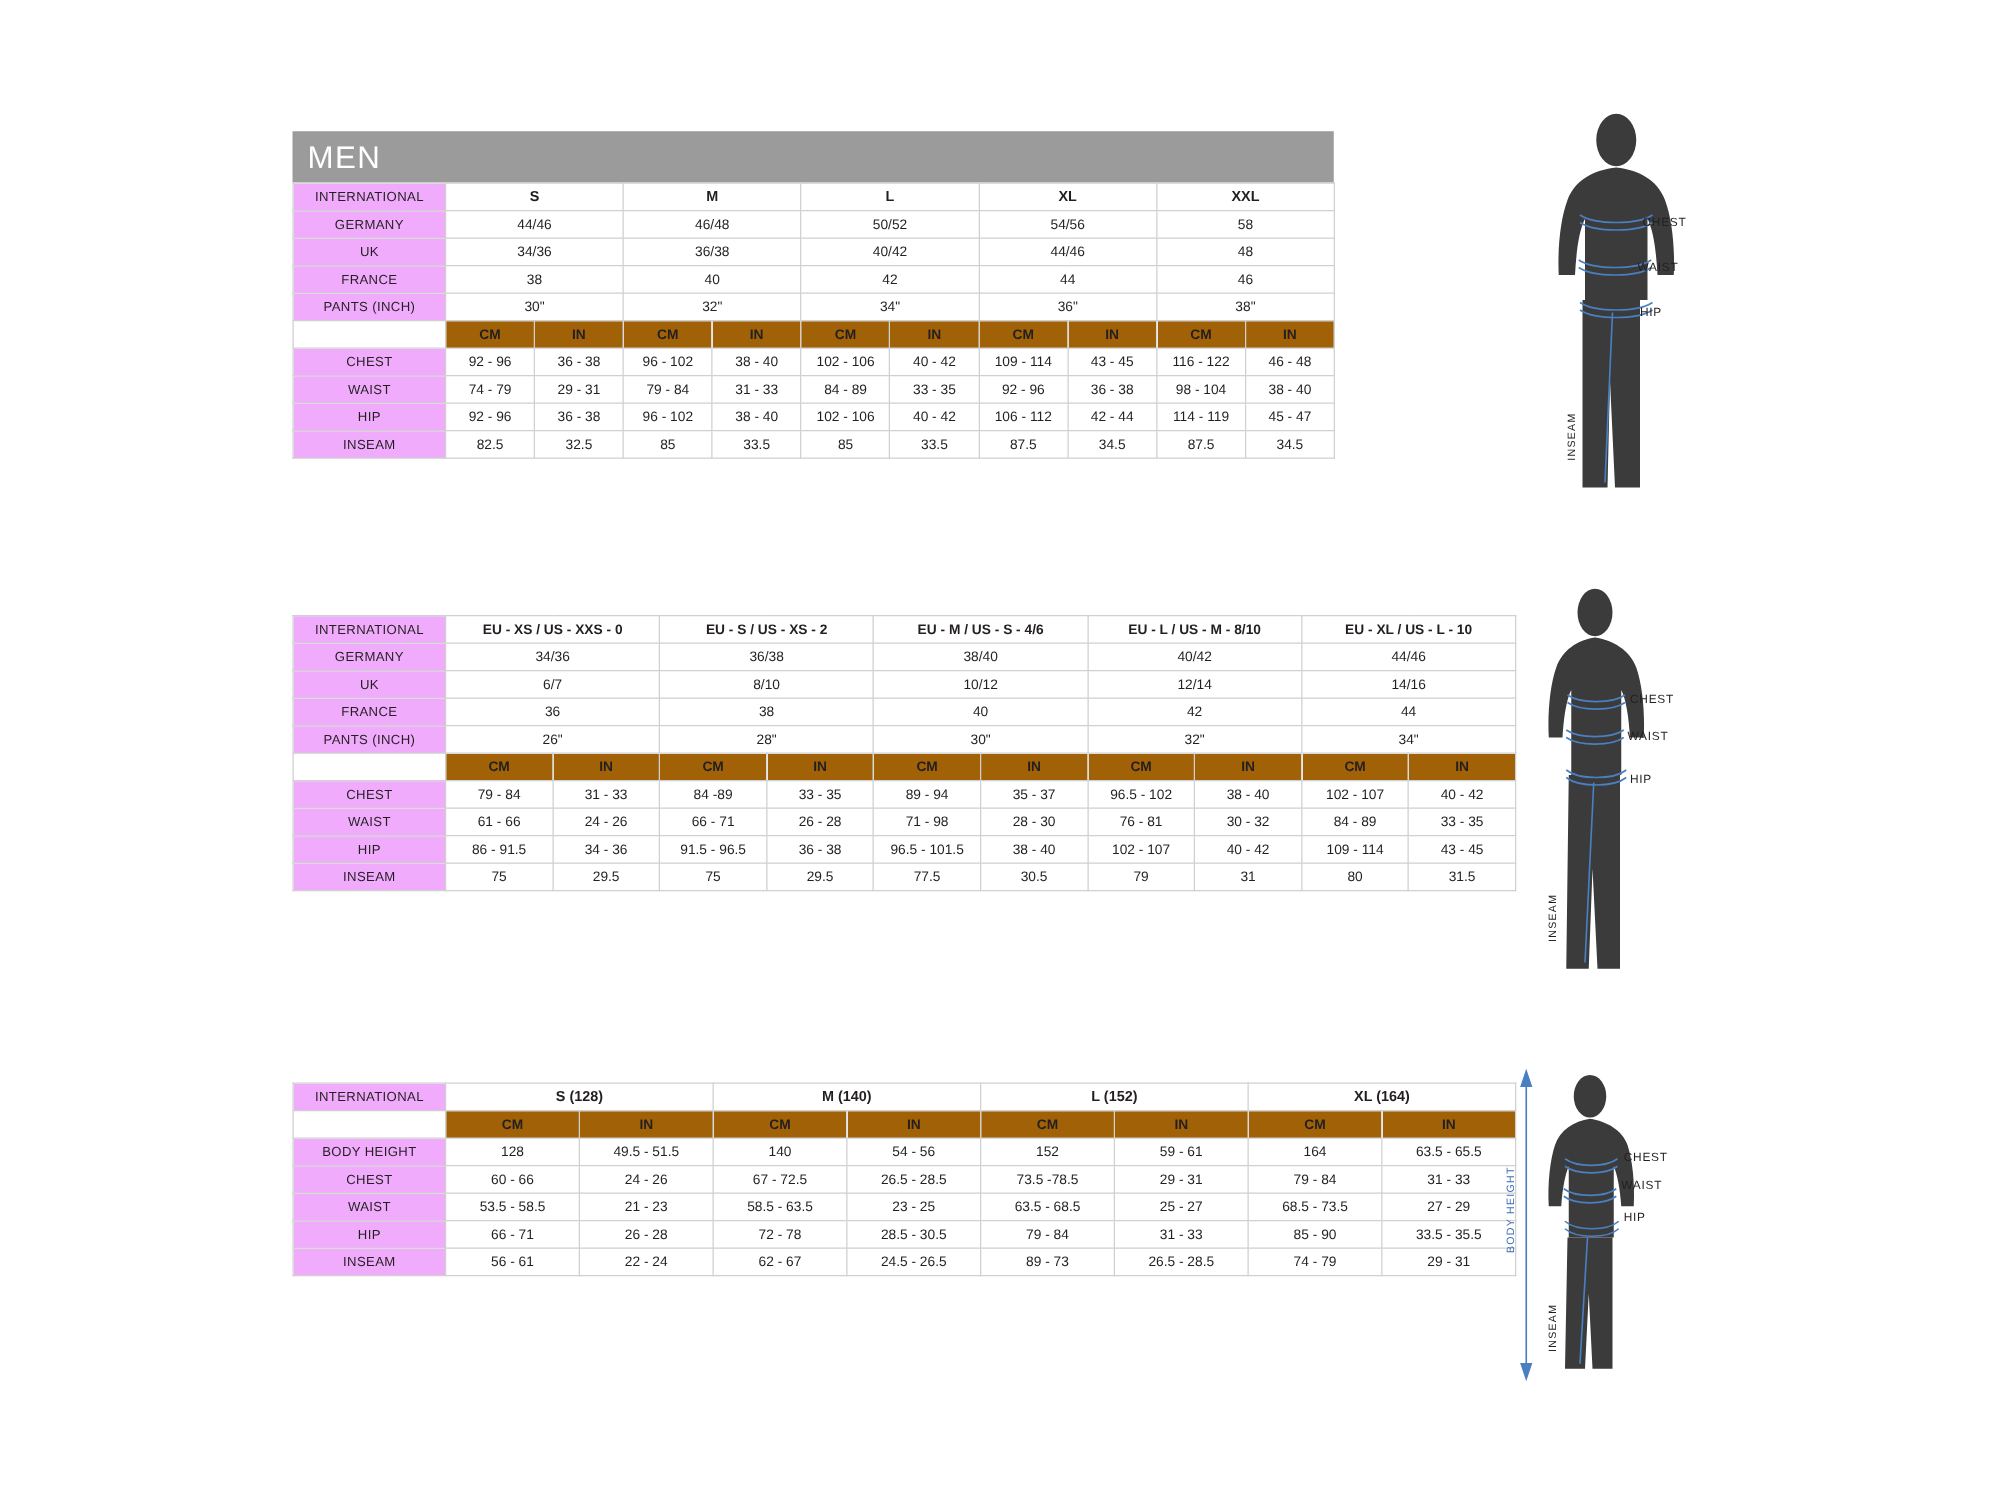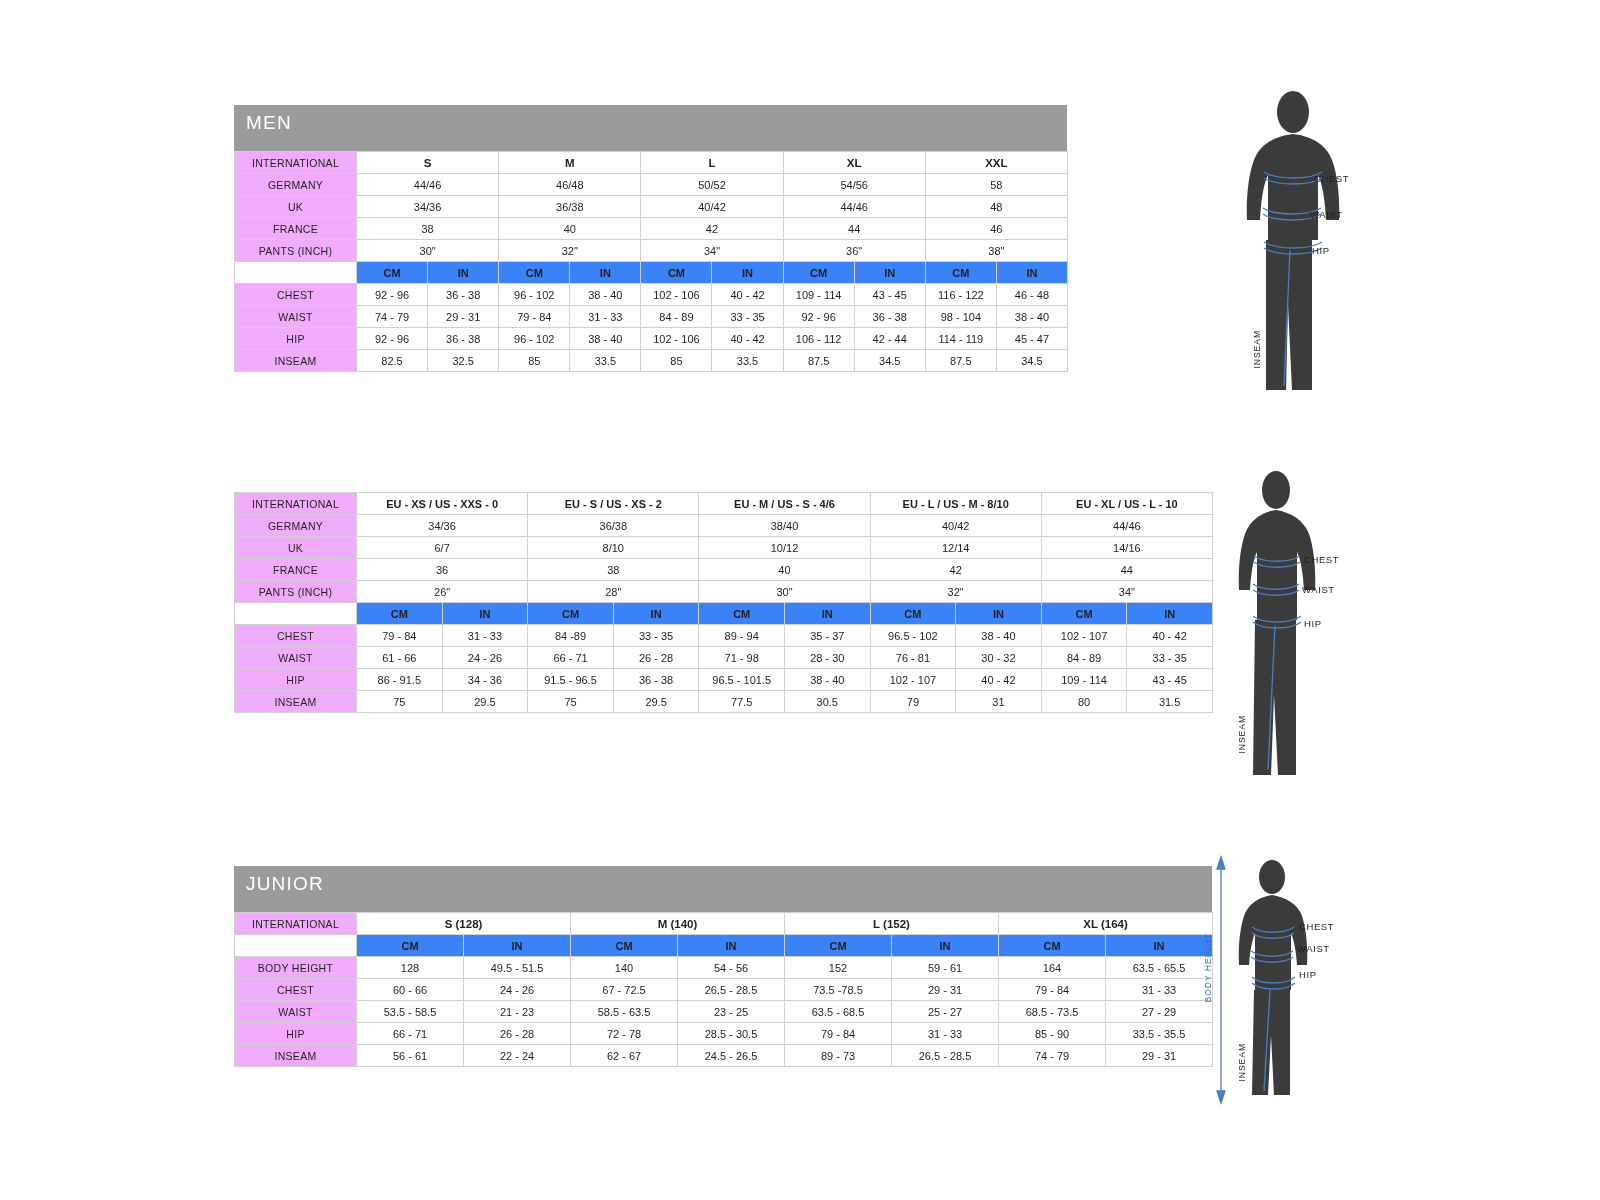--- a/index.html
+++ b/index.html
@@ -11,24 +11,24 @@
     position:relative;
     overflow:hidden;
   }
   .sheet{position:relative;width:1600px;height:1200px;}
 
   
   .block{position:absolute;}
   .block-title{
     background:#9b9b9b;
     color:#ffffff;
-    font-size:19px;
+    font-size:25px;
     letter-spacing:1.2px;
     font-weight:400;
-    padding:7px 12px 17px 12px;
+    padding:7px 12px 5px 12px;
     box-sizing:border-box;
   }
   table.size{
     border-collapse:collapse;
     width:100%;
     table-layout:fixed;
     font-size:11px;
   }
   table.size td{
     border:1px solid #d0d0d0;
@@ -41,21 +41,21 @@
     overflow:hidden;
   }
   td.rowhead{
     text-align:right;
     padding-right:8px;
     font-size:10.5px;
     letter-spacing:.3px;
     background:#f0abfc;
     border-left:none;
   }
-  td.unit{background:#3b82f6;font-weight:bold;font-size:11px;}
+  td.unit{background:#a16207;font-weight:bold;font-size:11px;}
   td.empty{border:none;background:#ffffff;}
   td.sizehead{font-weight:bold;font-size:11.5px;}
   td.sizehead-sm{font-weight:bold;font-size:11px;}
 
   
   .figure{position:absolute;}
   .fig-label{
     position:absolute;
     font-size:9.5px;
     letter-spacing:.6px;
@@ -369,21 +369,20 @@
         <path d="M57 156 L50 300"></path>
       </g>
     </svg>
     <div class="fig-label" style="left:86px;top:84px;">CHEST</div>
     <div class="fig-label" style="left:84px;top:114px;">WAIST</div>
     <div class="fig-label" style="left:86px;top:148px;">HIP</div>
     <div class="vlabel" style="left:19px;top:245px;">INSEAM</div>
   </div>
 
   <div class="block" style="left:234px;top:866px;width:978px;">
-    <div class="block-title">JUNIOR</div>
     <table class="size">
       <colgroup>
         <col style="width:122px">
         <col style="width:107px">
           <col style="width:107px">
         <col style="width:107px">
           <col style="width:107px">
         <col style="width:107px">
           <col style="width:107px">
         <col style="width:107px">

